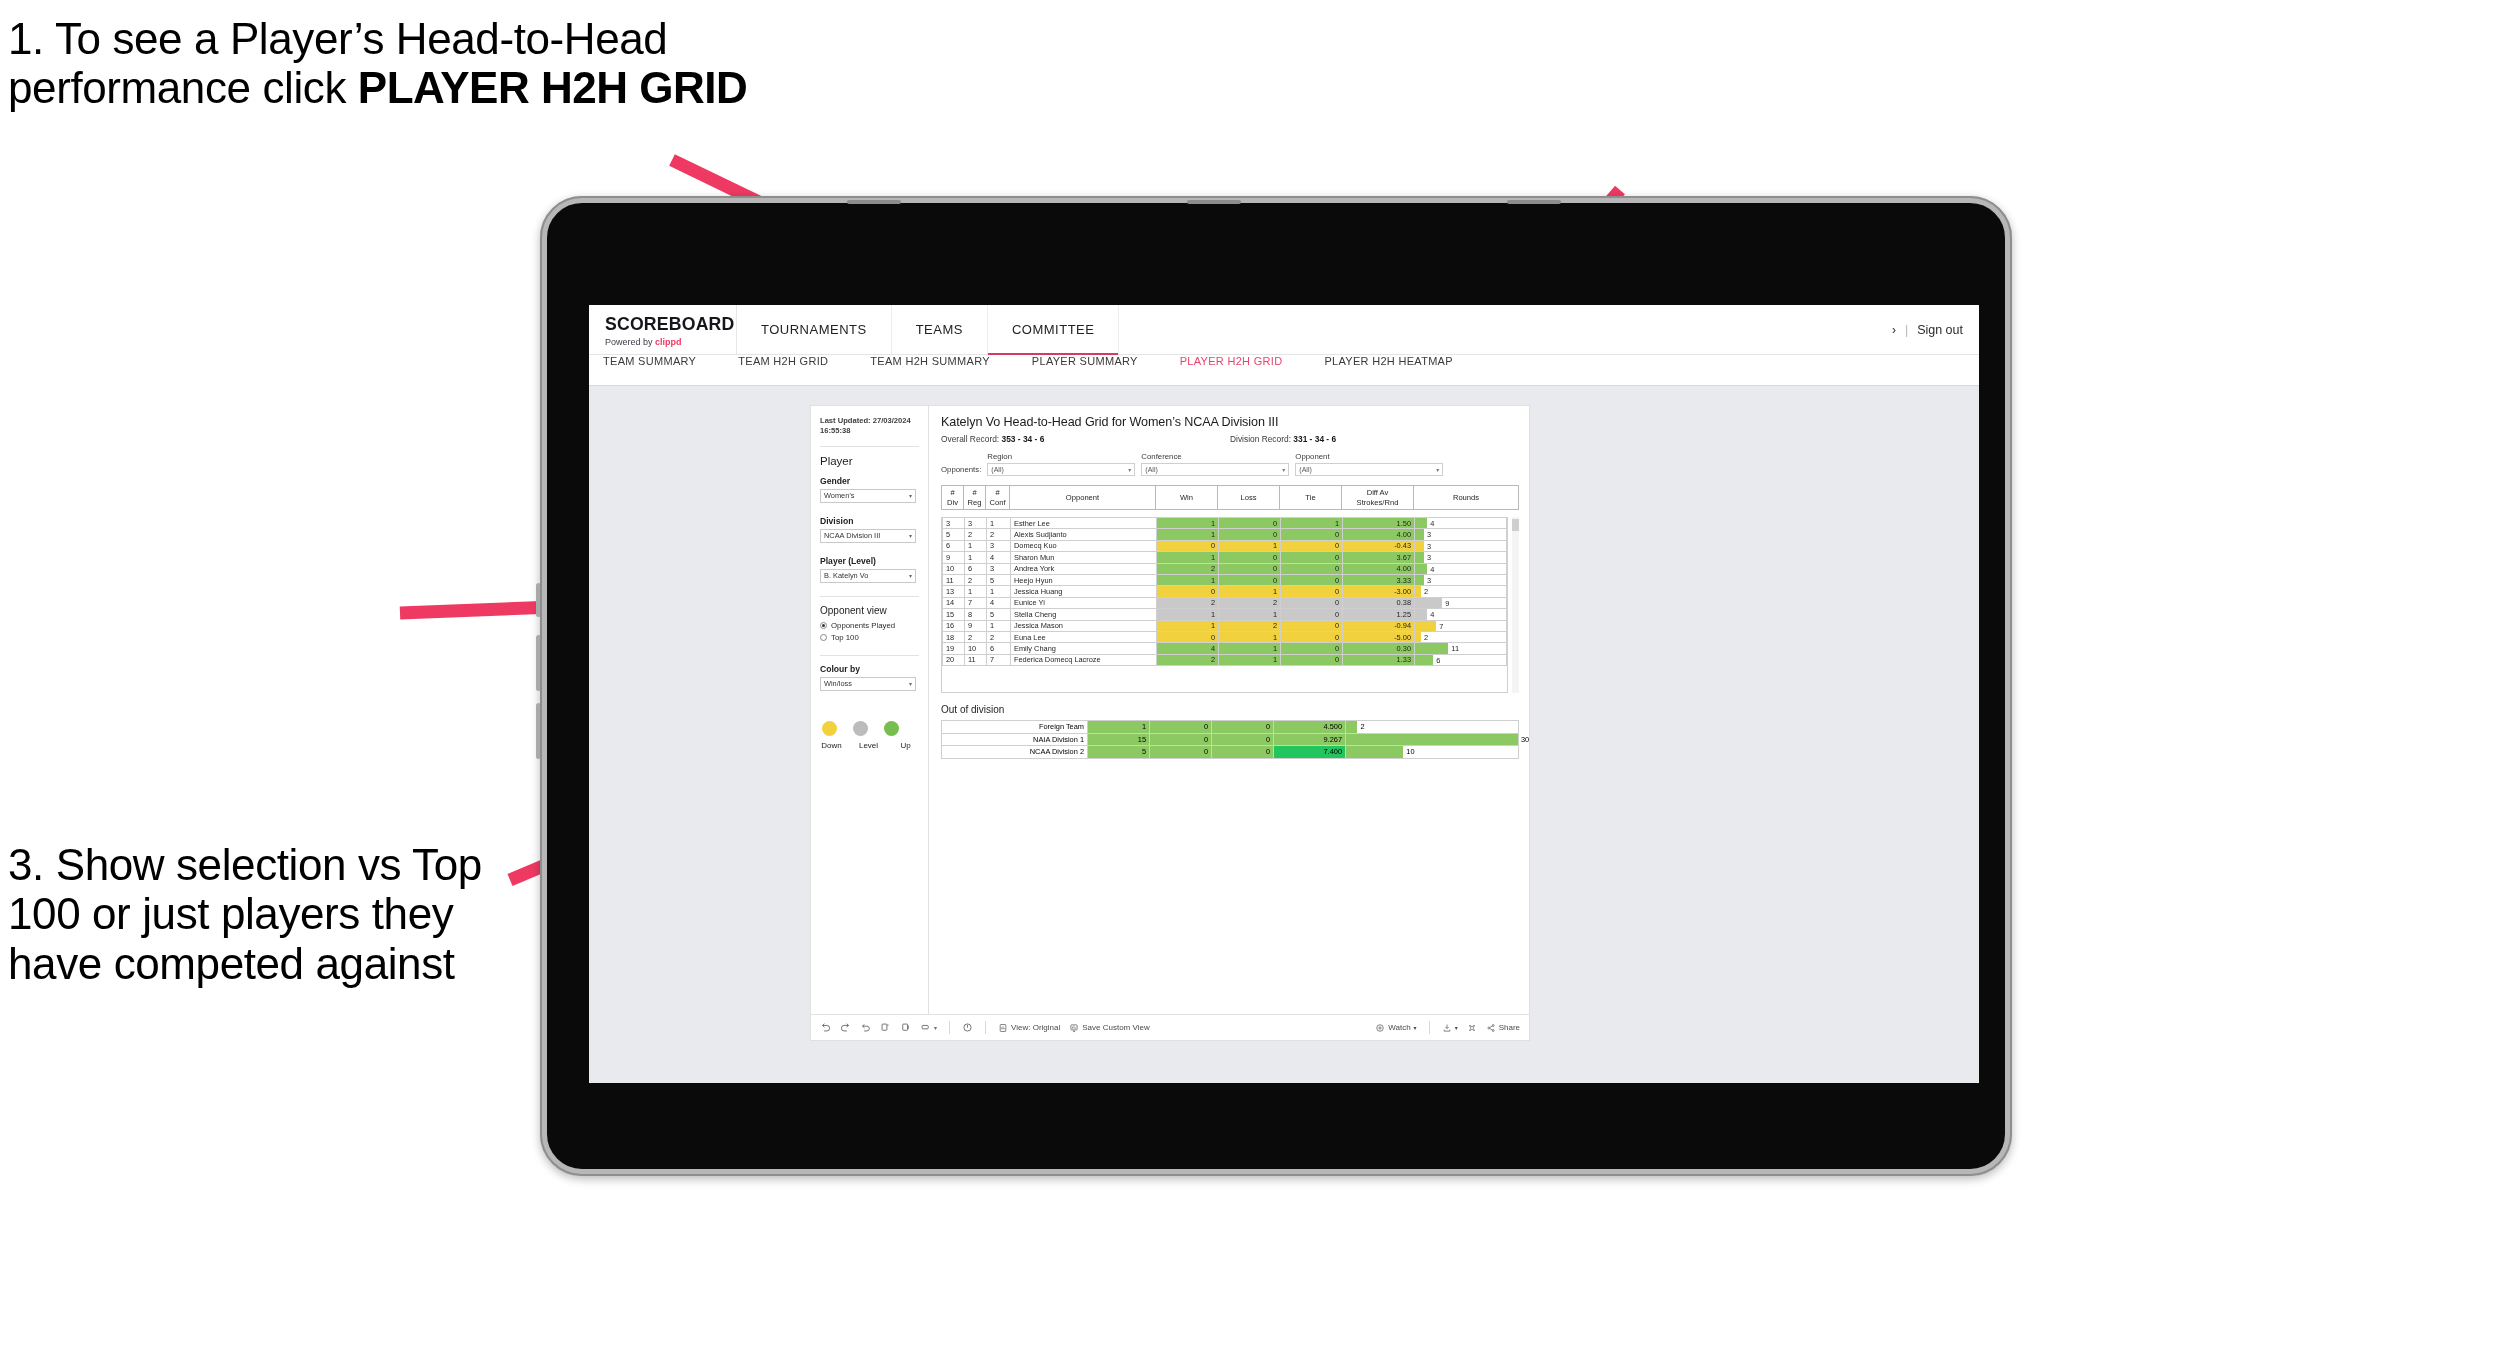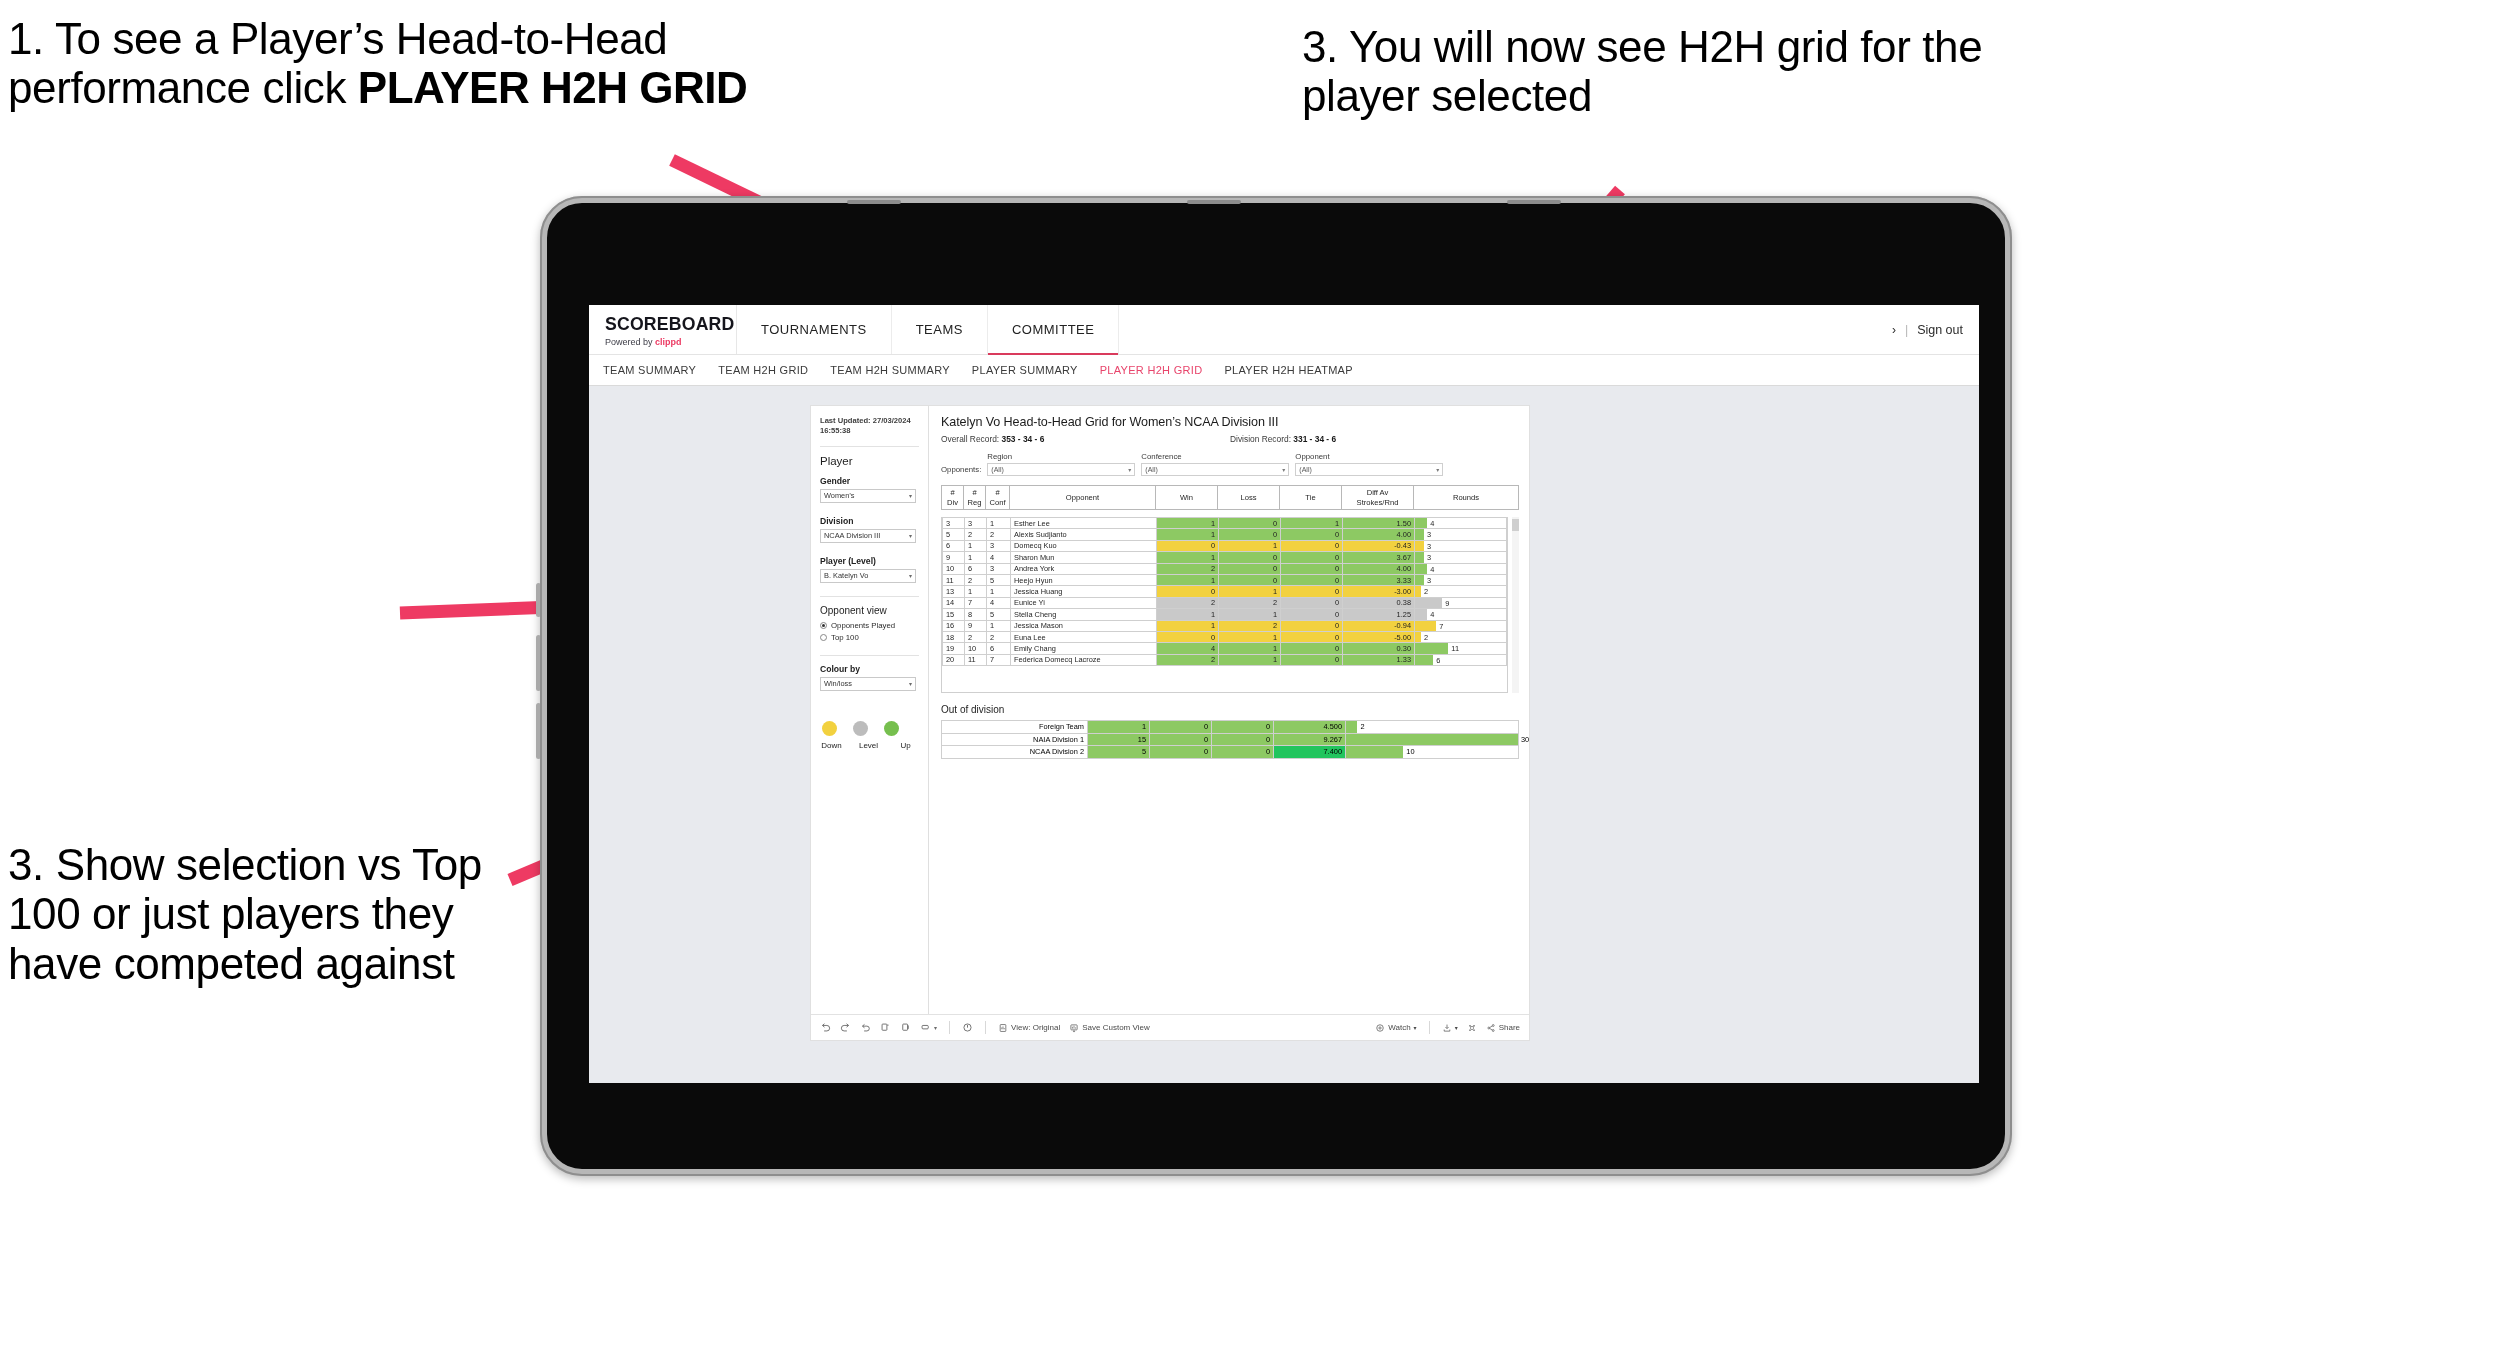--- a/index.html
+++ b/index.html
@@ -77,22 +77,22 @@
   }
   .top-nav-item.active::after{
     content:""; position:absolute; left:0; right:0; bottom:-1px; height:2px; background:#d93a5c;
   }
   #header-right { margin-left:auto; display:flex; align-items:center; gap:9px;
                   padding-right: 16px; font-size: 12.5px; color:#2b2b2b; }
   #header-right .sep { color: #b7b7b7; }
   #header-right .chev { color:#2b2b2b; font-size: 12px; }
 
   
-  #sub-nav { height: 31px; background:#fff; display:flex; align-items:center;
-             padding-left: 14px; gap: 22px; border-bottom: 1px solid #dadada; }
+  #sub-nav { height: 31px; background:#fff; display:flex; align-items:flex-start;
+             padding-left: 14px; gap: 42px; border-bottom: 1px solid #dadada; }
   .sub-nav-item { font-size: 11px; color: #3a3a3a; letter-spacing: .3px; cursor:pointer; }
   .sub-nav-item.active { color: #e8446b; }
 
   
   #viz-area { background: #e8eaee; height: 697px; padding: 28px 0 0 0; position: relative; }
   #viz-card { position:absolute; left: 222px; top: 20px; width: 718px; height: 634px;
               background: #fff; box-shadow: 0 0 0 1px #e0e0e0; display:flex; flex-direction:column; }
   #viz-body { flex: 1; display:flex; }
 
   
@@ -167,21 +167,20 @@
 </style>
 </head>
 <body>
 
 <div id="stage">
 
   <div class="annot" id="annot1">
     <span>1. To see a Player’s Head-to-Head performance click </span><b>PLAYER H2H GRID</b>
   </div>
   <div class="annot" id="annot3">3. Show selection vs Top 100 or just players they have competed against</div>
-  <div class="annot" id="annot4">3. You will now see H2H grid for the player selected</div>
 
   <svg class="arrow-svg" viewBox="0 0 2512 1352">
     <defs>
       <marker id="ah" markerWidth="5.2" markerHeight="5.2" refX="2.2" refY="2.6" orient="auto">
         <path d="M0,0 L5.2,2.6 L0,5.2 z" fill="#ee3a63"></path>
       </marker>
     </defs>
     <line x1="672" y1="160" x2="1082" y2="358" stroke="#ee3a63" stroke-width="13" marker-end="url(#ah)"></line>
     <line x1="1620" y1="190" x2="1438" y2="400" stroke="#ee3a63" stroke-width="13" marker-end="url(#ah)"></line>
     <line x1="400" y1="613" x2="818" y2="597" stroke="#ee3a63" stroke-width="13" marker-end="url(#ah)"></line>

